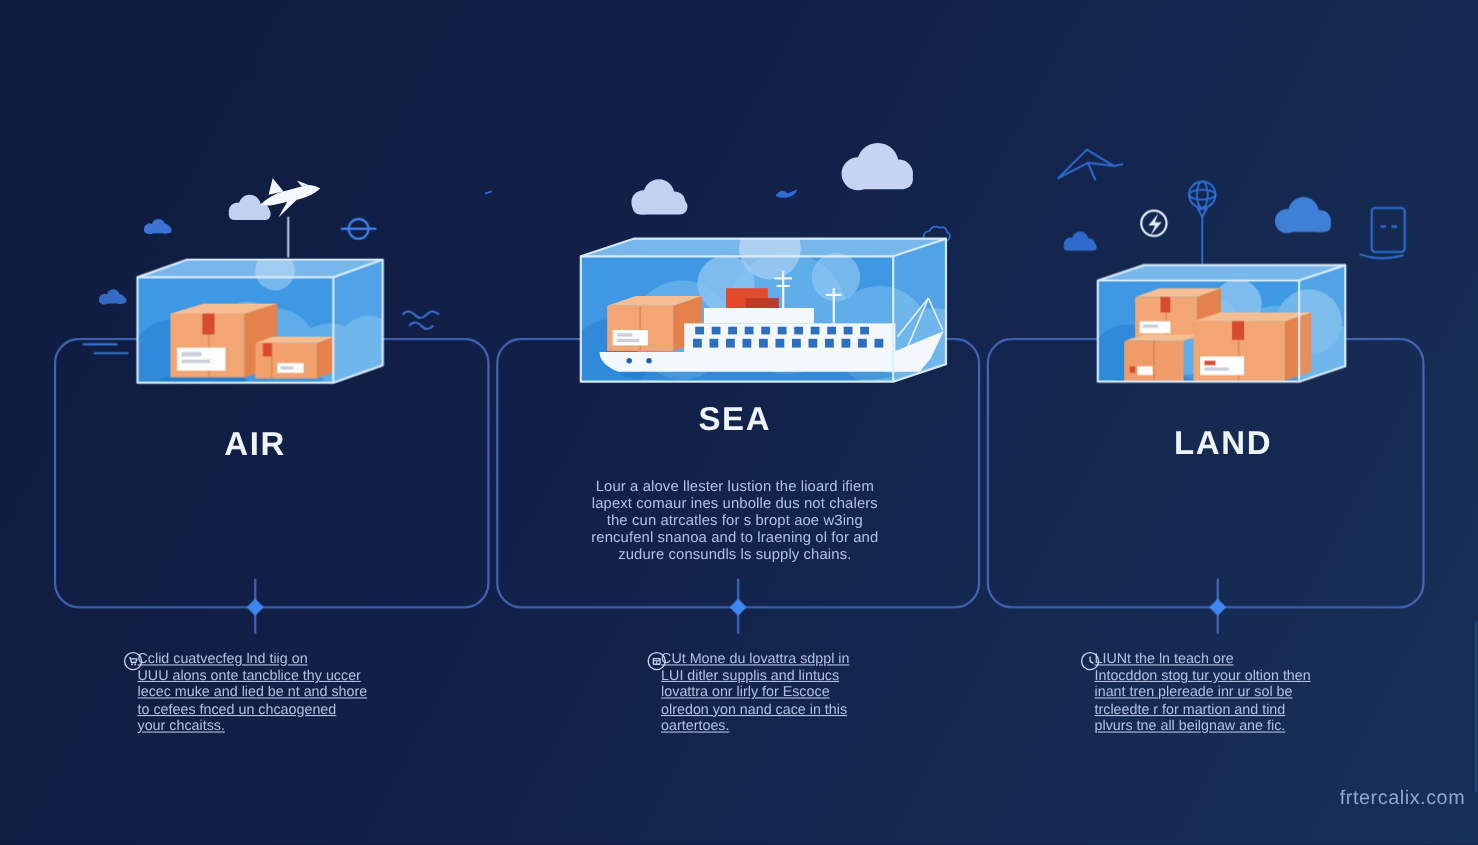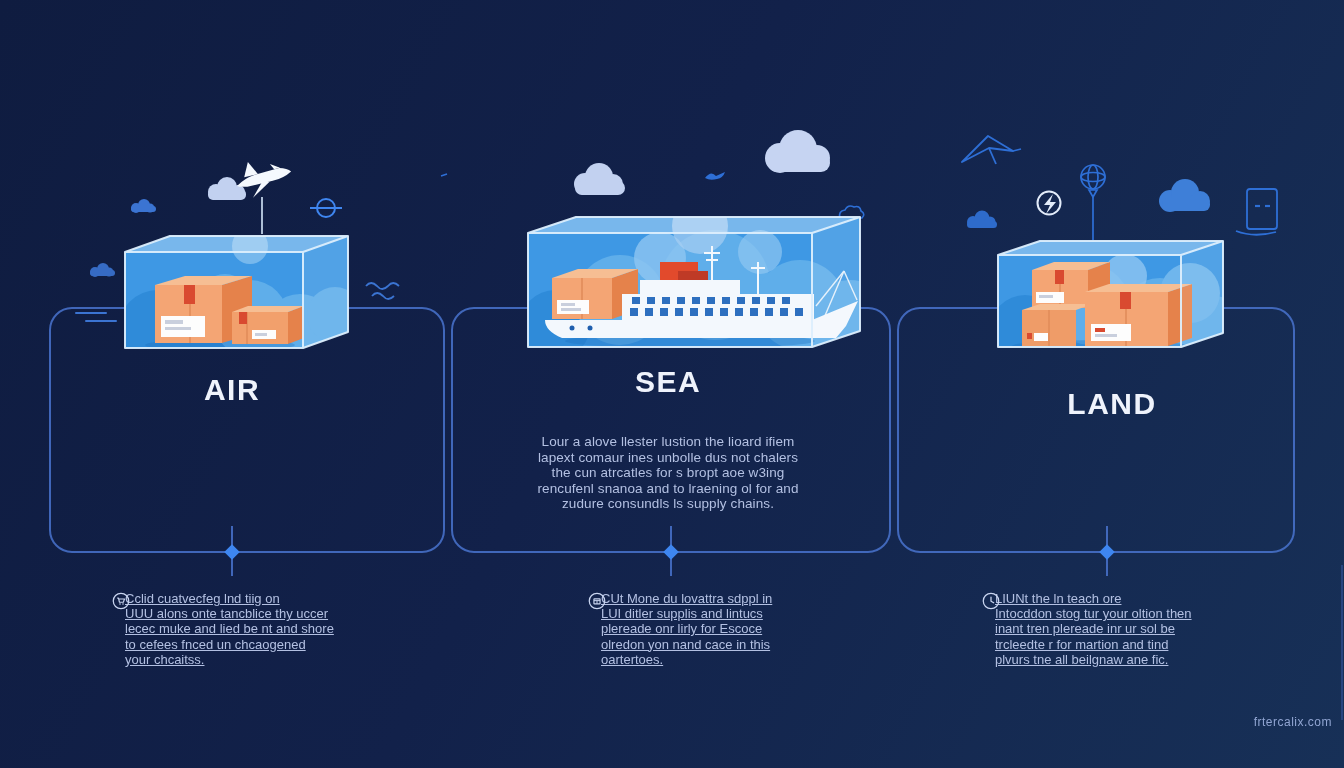--- a/index.html
+++ b/index.html
@@ -15,21 +15,21 @@
   }
   .col-desc{
     position:absolute;text-align:center;
     font-size:13.5px;line-height:15.5px;letter-spacing:.1px;color:#b3c0e2;
   }
   .note{position:absolute;font-size:13px;line-height:15.2px;color:#b3c0e2;}
   .note .note-icon{position:absolute;left:0;top:1px;width:18px;height:18px;}
   .note .note-text{margin-left:13px;text-decoration:underline;}
   .watermark{
     position:absolute;top:715px;right:12px;
-    font-size:12px;letter-spacing:.5px;color:#91a5d2;
+    font-size:18px;letter-spacing:.5px;color:#91a5d2;
   }
 </style>
 </head>
 <body>
 
 <div class="stage">
 
   <svg class="scene" width="1344" height="768" viewBox="0 0 1344 768">
     <defs>
       <clipPath id="clipAir">
@@ -319,21 +319,21 @@
       <polygon points="1181,255 1223,241 1223,333 1181,347" fill="#ffffff" opacity="0.10"></polygon>
       <g fill="none" stroke="#ddeffd" stroke-width="2" stroke-linejoin="round" opacity="0.95">
         <polygon points="998,255 1040,241 1223,241 1223,333 1181,347 998,347"></polygon>
         <line x1="998" y1="255" x2="1181" y2="255"></line>
         <line x1="1181" y1="255" x2="1181" y2="347"></line>
         <line x1="1181" y1="255" x2="1223" y2="241"></line>
       </g>
     </g>
   </svg>
 
-  <div class="col-title" style="left:62px;top:373px;width:340px">AIR</div>
+  <div class="col-title" style="left:62px;top:388px;width:340px">AIR</div>
   <div class="col-title" style="left:488px;top:365px;width:360px">SEA</div>
   <div class="col-title" style="left:932px;top:387px;width:360px">LAND</div>
 
   <div class="col-desc" style="left:488px;top:434px;width:360px">
     <div>Lour a alove llester lustion the lioard ifiem</div>
     <div>lapext comaur ines unbolle dus not chalers</div>
     <div>the cun atrcatles for s bropt aoe w3ing</div>
     <div>rencufenl snanoa and to lraening ol for and</div>
     <div>zudure consundls ls supply chains.</div>
   </div>
@@ -357,21 +357,21 @@
   <div class="note" style="left:588px;top:591px;width:245px">
     <svg class="note-icon" viewBox="0 0 20 20">
       <circle cx="10" cy="10" r="8.6" fill="none" stroke="#c9d5f0" stroke-width="1.4"></circle>
       <rect x="6.6" y="7.6" width="6.8" height="5.6" rx="0.5" fill="none" stroke="#c9d5f0" stroke-width="1.3"></rect>
       <line x1="6.6" y1="9.6" x2="13.4" y2="9.6" stroke="#c9d5f0" stroke-width="1.1"></line>
       <line x1="10" y1="9.6" x2="10" y2="13.2" stroke="#c9d5f0" stroke-width="1.1"></line>
     </svg>
     <div class="note-text">
       <div>CUt Mone du lovattra sdppl in</div>
       <div>LUI ditler supplis and lintucs</div>
-      <div>plereade onr lirly for Escoce</div>
+      <div>lovattra onr lirly for Escoce</div>
       <div>olredon yon nand cace in this</div>
       <div>oartertoes.</div>
     </div>
   </div>
 
   <div class="note" style="left:982px;top:591px;width:250px">
     <svg class="note-icon" viewBox="0 0 20 20">
       <circle cx="10" cy="10" r="8.6" fill="none" stroke="#c9d5f0" stroke-width="1.4"></circle>
       <path d="M10 5.8 V10.2 L13 12" fill="none" stroke="#c9d5f0" stroke-width="1.4" stroke-linecap="round" stroke-linejoin="round"></path>
     </svg>

